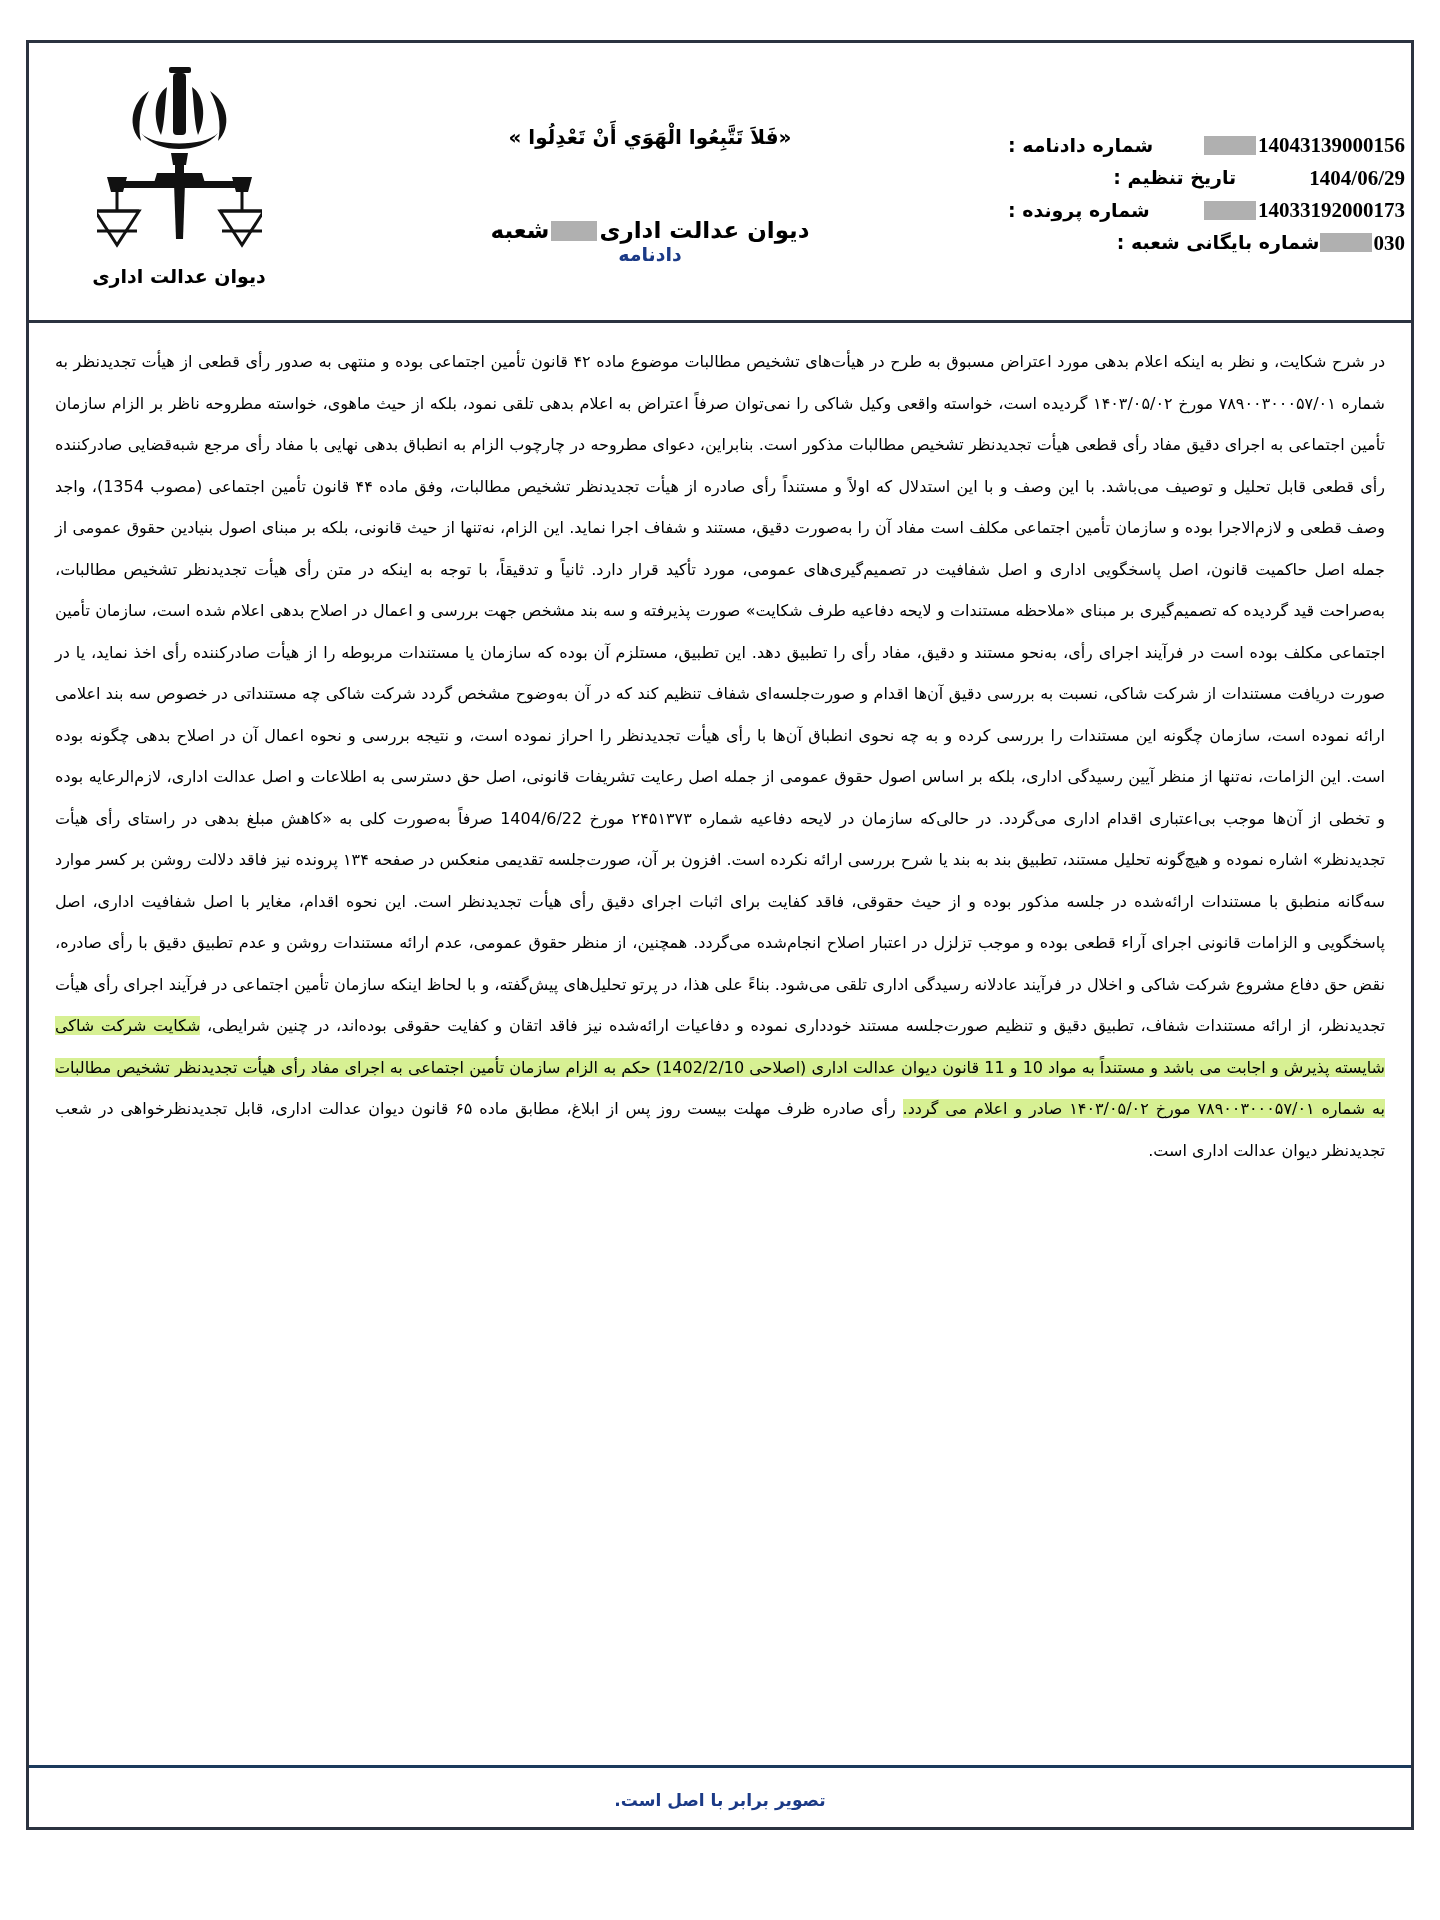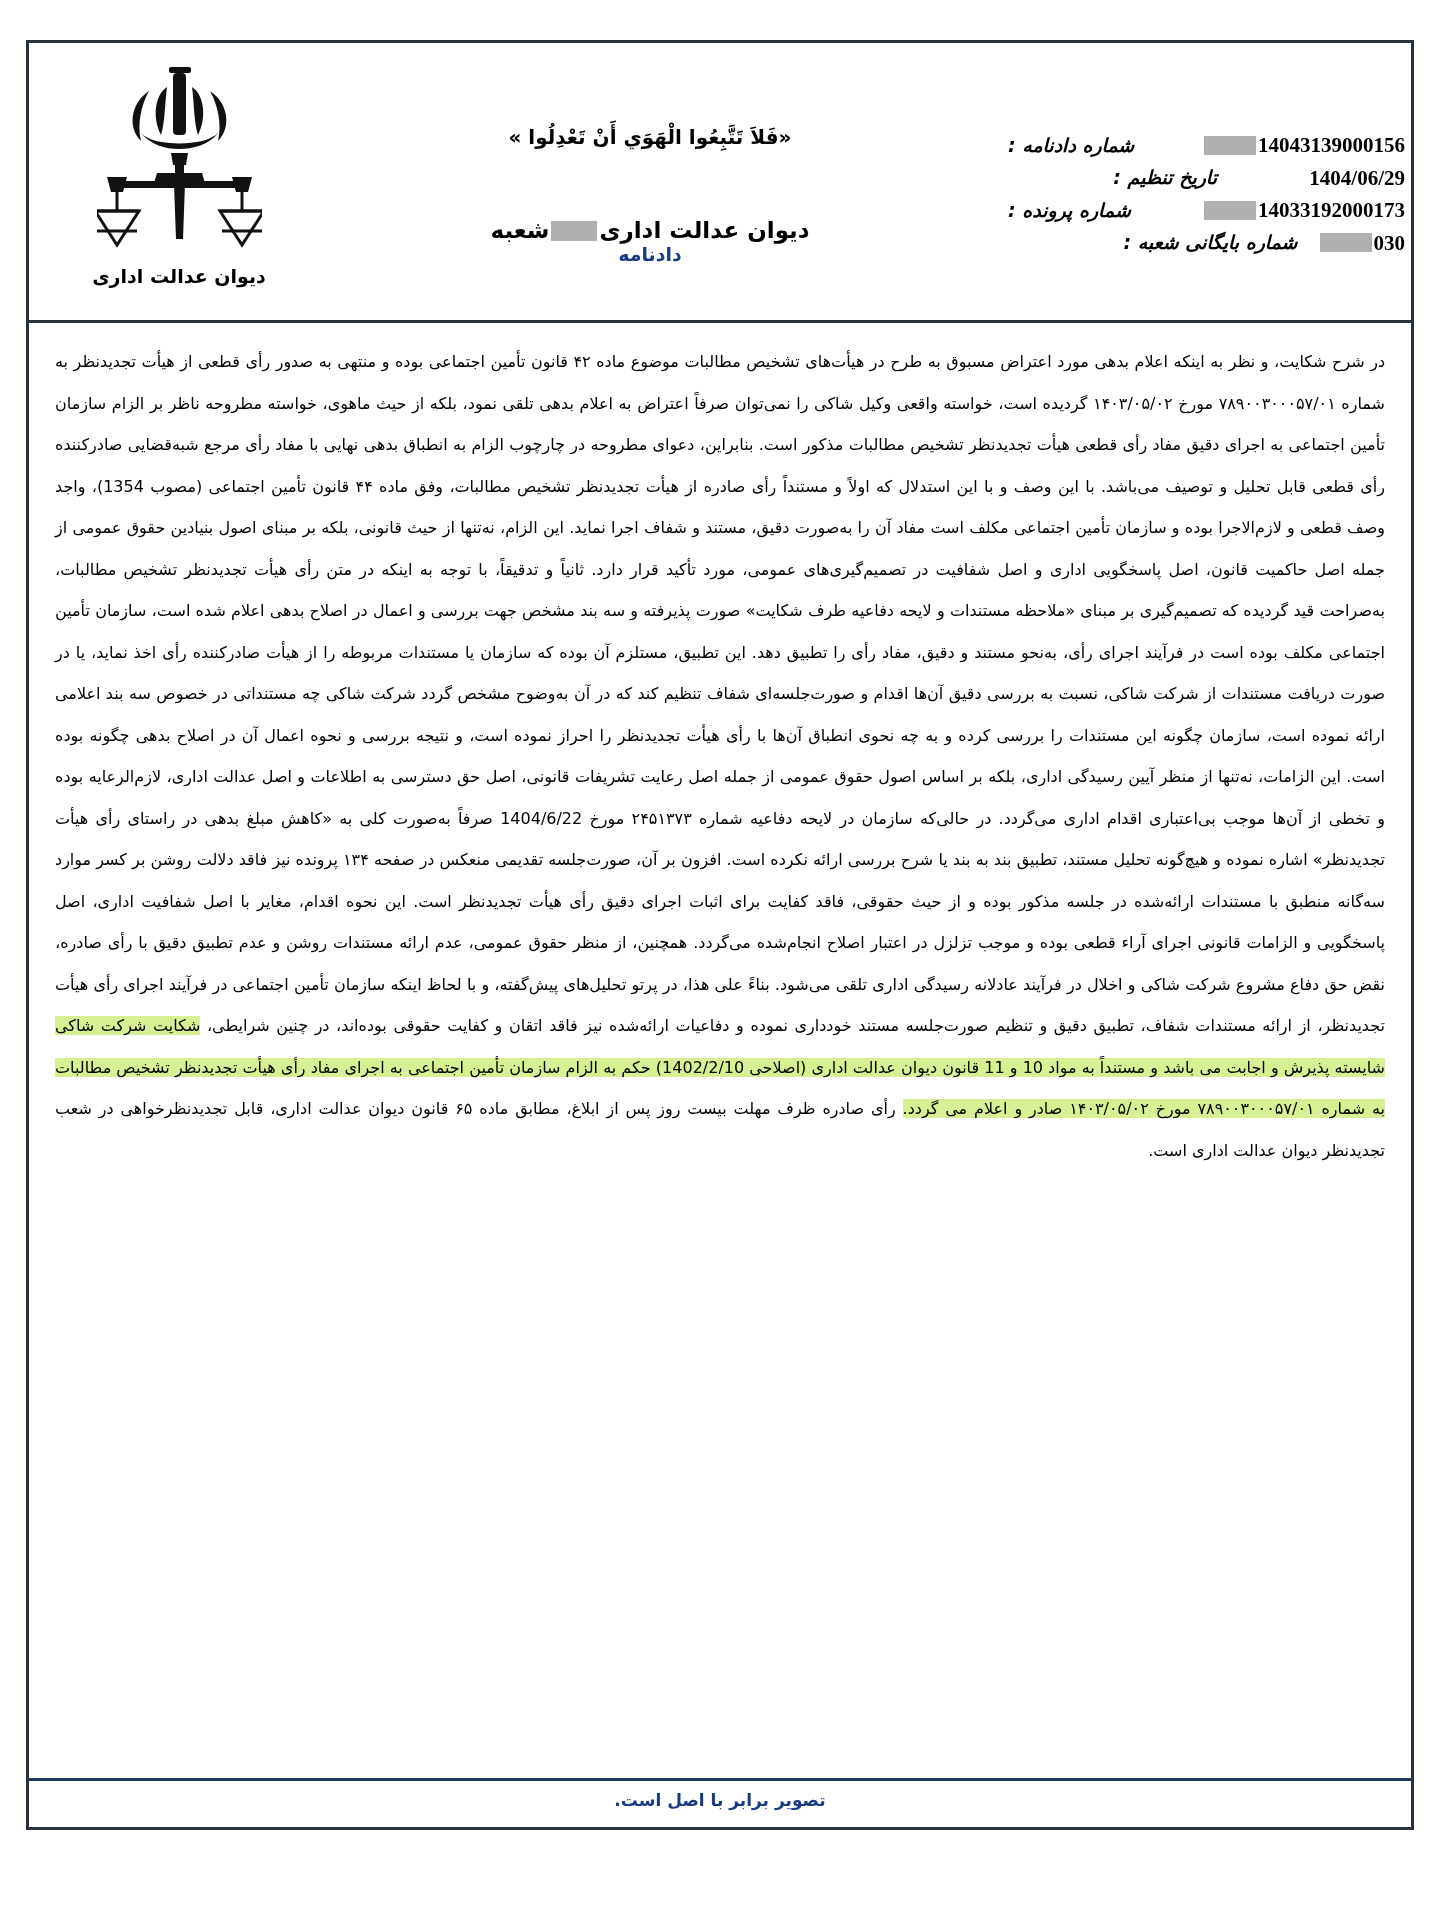--- a/index.html
+++ b/index.html
@@ -112,21 +112,20 @@
     align-items: center;
     font-size: 19px;
     font-weight: bold;
     line-height: 1.55;
     white-space: nowrap;
     direction: rtl;
   }
   .meta-label {
     min-width: 196px;
     text-align: left;
-    font-style: italic;
   }
   .meta-value {
     direction: ltr;
     unicode-bidi: embed;
     font-family: "Liberation Serif", "DejaVu Serif", serif;
     font-weight: bold;
     font-size: 21px;
     margin-right: 6px;
   }
   .meta-redaction {
@@ -160,21 +159,21 @@
   .num { font-family: "Liberation Serif", "DejaVu Serif", serif; }
 
   
   .footer {
     position: absolute;
     left: 0;
     right: 0;
     bottom: 0;
     border-top: 3px solid #1b3a5c;
     text-align: center;
-    padding-top: 9px;
+    padding-top: 22px;
     padding-bottom: 10px;
     background: #fff;
   }
   .footer-certify {
     color: #1b3a86;
     font-size: 17px;
     font-weight: bold;
     margin-bottom: 7px;
   }
   .footer-address {

